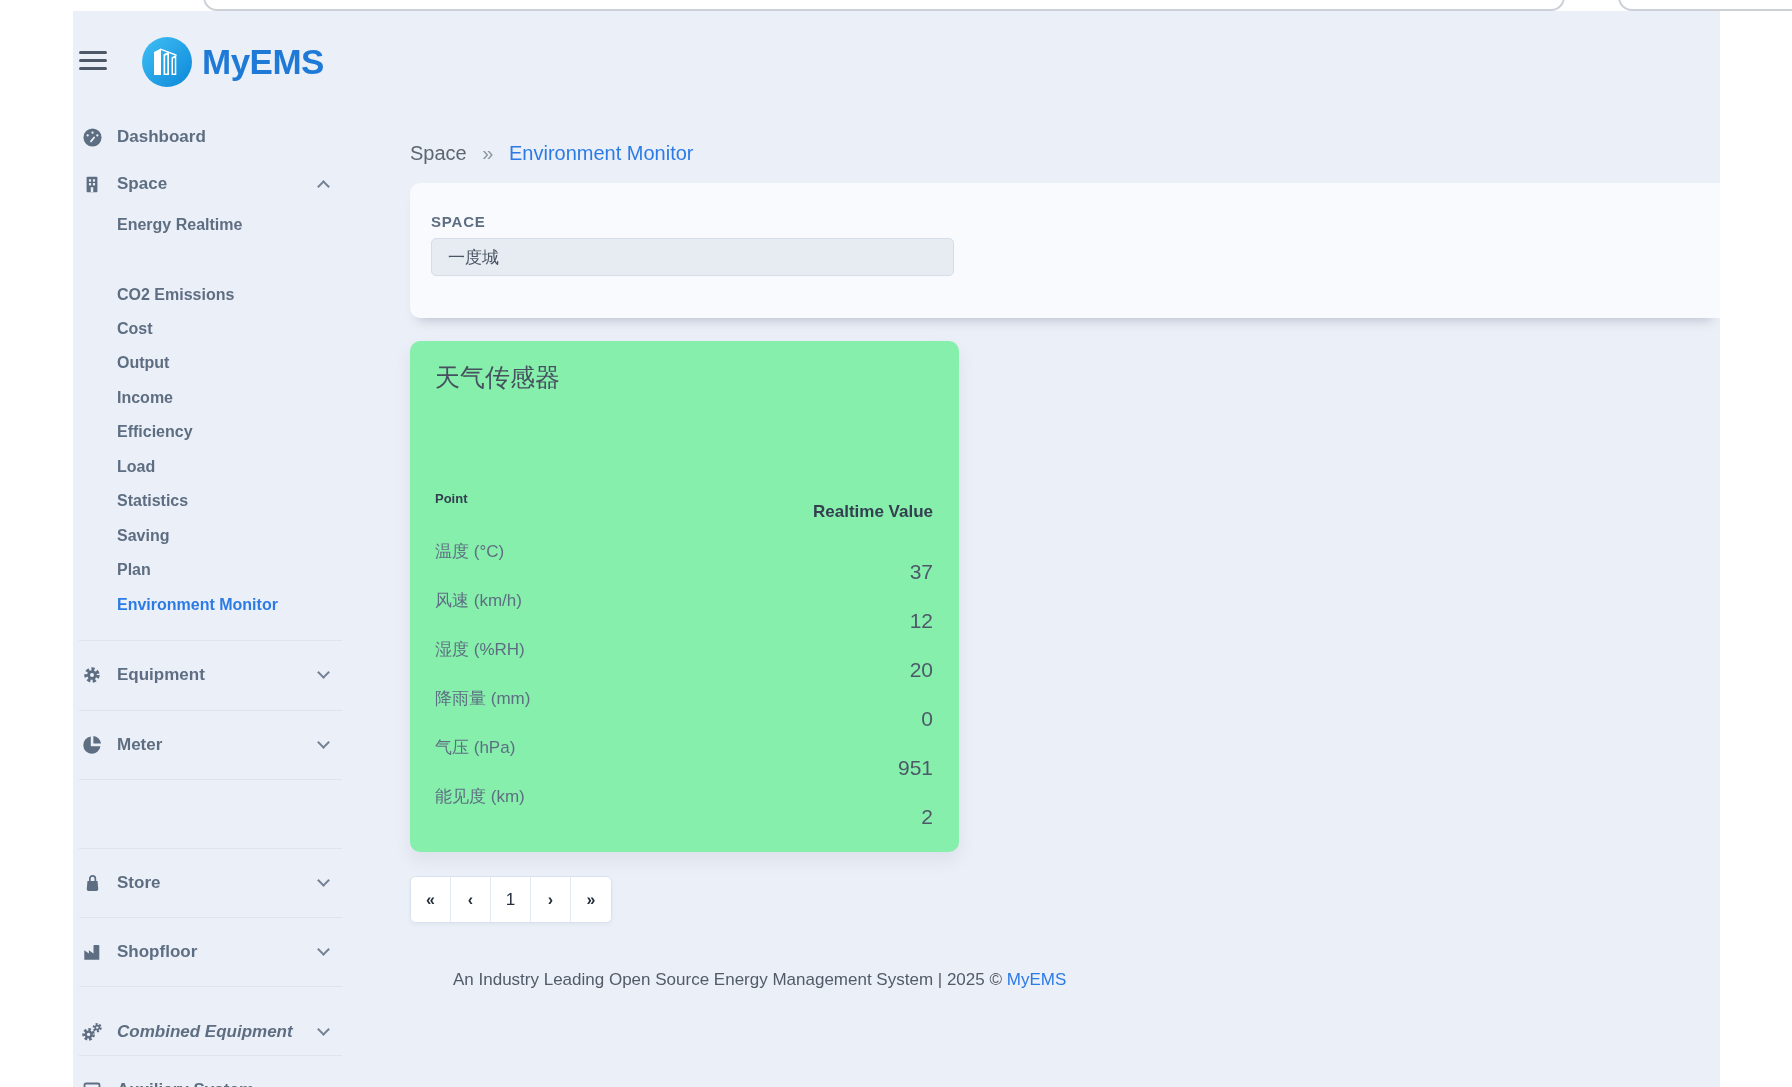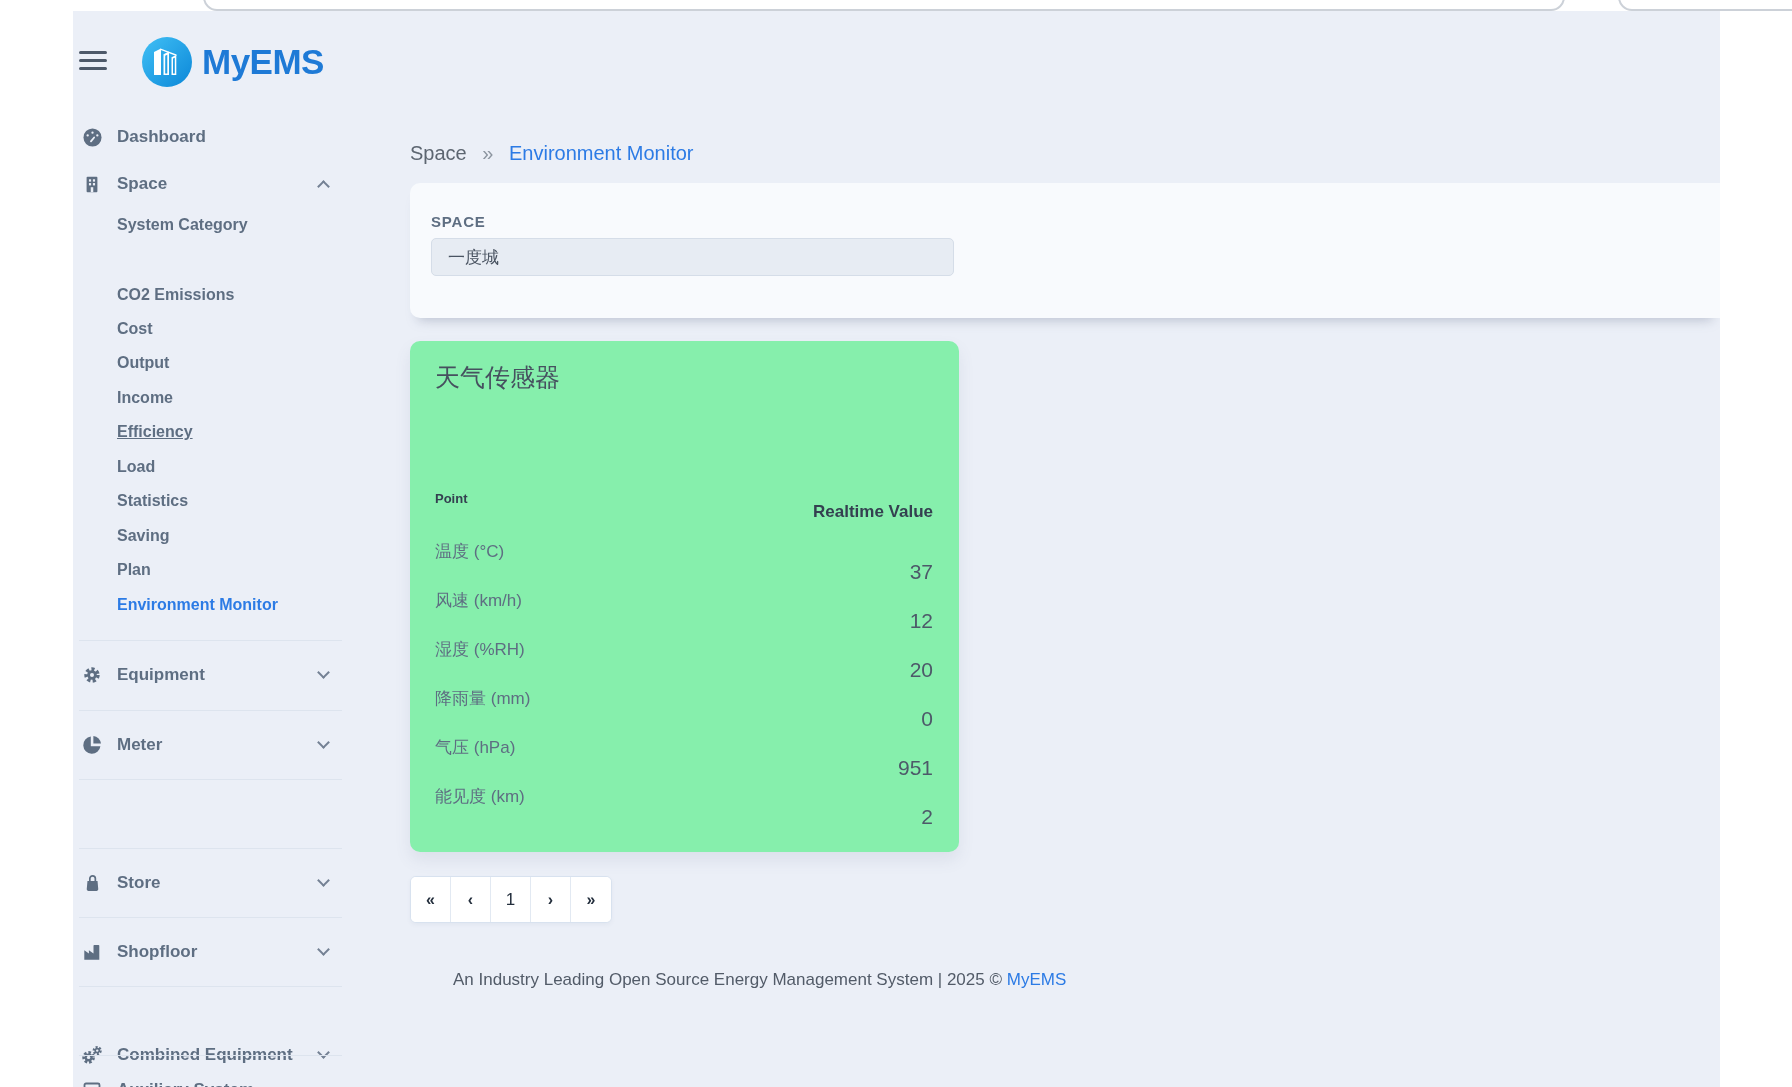--- a/index.html
+++ b/index.html
@@ -133,35 +133,35 @@
               <rect x="11" y="8.4" width="2.4" height="2.6"></rect>
             <rect x="8.6" y="13" width="2.8" height="5.5"></rect>
           </g>
         </svg>
       </span>
       <span>Space</span>
       <span class="chev up"></span>
     </div>
 
     <div class="srow sub" style="top:197px;">
-        <span>System Category</span>
+        <span>Energy Realtime</span>
       </div>
     <div class="srow sub" style="top:267px;">
         <span>CO2 Emissions</span>
       </div>
     <div class="srow sub" style="top:301px;">
         <span>Cost</span>
       </div>
     <div class="srow sub" style="top:335px;">
         <span>Output</span>
       </div>
     <div class="srow sub" style="top:370px;">
         <span>Income</span>
       </div>
-    <div class="srow sub" style="top:404px;text-decoration:underline;">
+    <div class="srow sub" style="top:404px;">
         <span>Efficiency</span>
       </div>
     <div class="srow sub" style="top:439px;">
         <span>Load</span>
       </div>
     <div class="srow sub" style="top:473px;">
         <span>Statistics</span>
       </div>
     <div class="srow sub" style="top:508px;">
         <span>Saving</span>
@@ -218,21 +218,21 @@
       <span class="sicon">
         <svg width="20" height="20" viewBox="0 0 20 20" fill="#5e6e82">
           <path d="M2.3 17.8 V8.2 l4.6 3.3 V8.2 l4.6 3.3 V3.8 a.8.8 0 0 1 .8-.8 h4.2 a.8.8 0 0 1 .8.8 v14 z"></path>
         </svg>
       </span>
       <span>Shopfloor</span>
       <span class="chev down"></span>
     </div>
     <div class="sdivider" style="top:975px;"></div>
 
-    <div class="srow" style="top:1027px;">
+    <div class="srow" style="top:1004px;font-style:italic;">
       <span class="sicon">
         <svg width="22" height="20" viewBox="0 0 22 20">
           <circle cx="7.6" cy="12.4" r="4.4" fill="none" stroke="#5e6e82" stroke-width="3.8" stroke-dasharray="2.3 1.7"></circle>
           <circle cx="7.6" cy="12.4" r="4" fill="#5e6e82"></circle>
           <circle cx="7.6" cy="12.4" r="1.7" fill="#ebeff7"></circle>
           <circle cx="16.2" cy="5.6" r="3.1" fill="none" stroke="#5e6e82" stroke-width="3" stroke-dasharray="1.8 1.4"></circle>
           <circle cx="16.2" cy="5.6" r="2.8" fill="#5e6e82"></circle>
           <circle cx="16.2" cy="5.6" r="1.2" fill="#ebeff7"></circle>
         </svg>
       </span>

